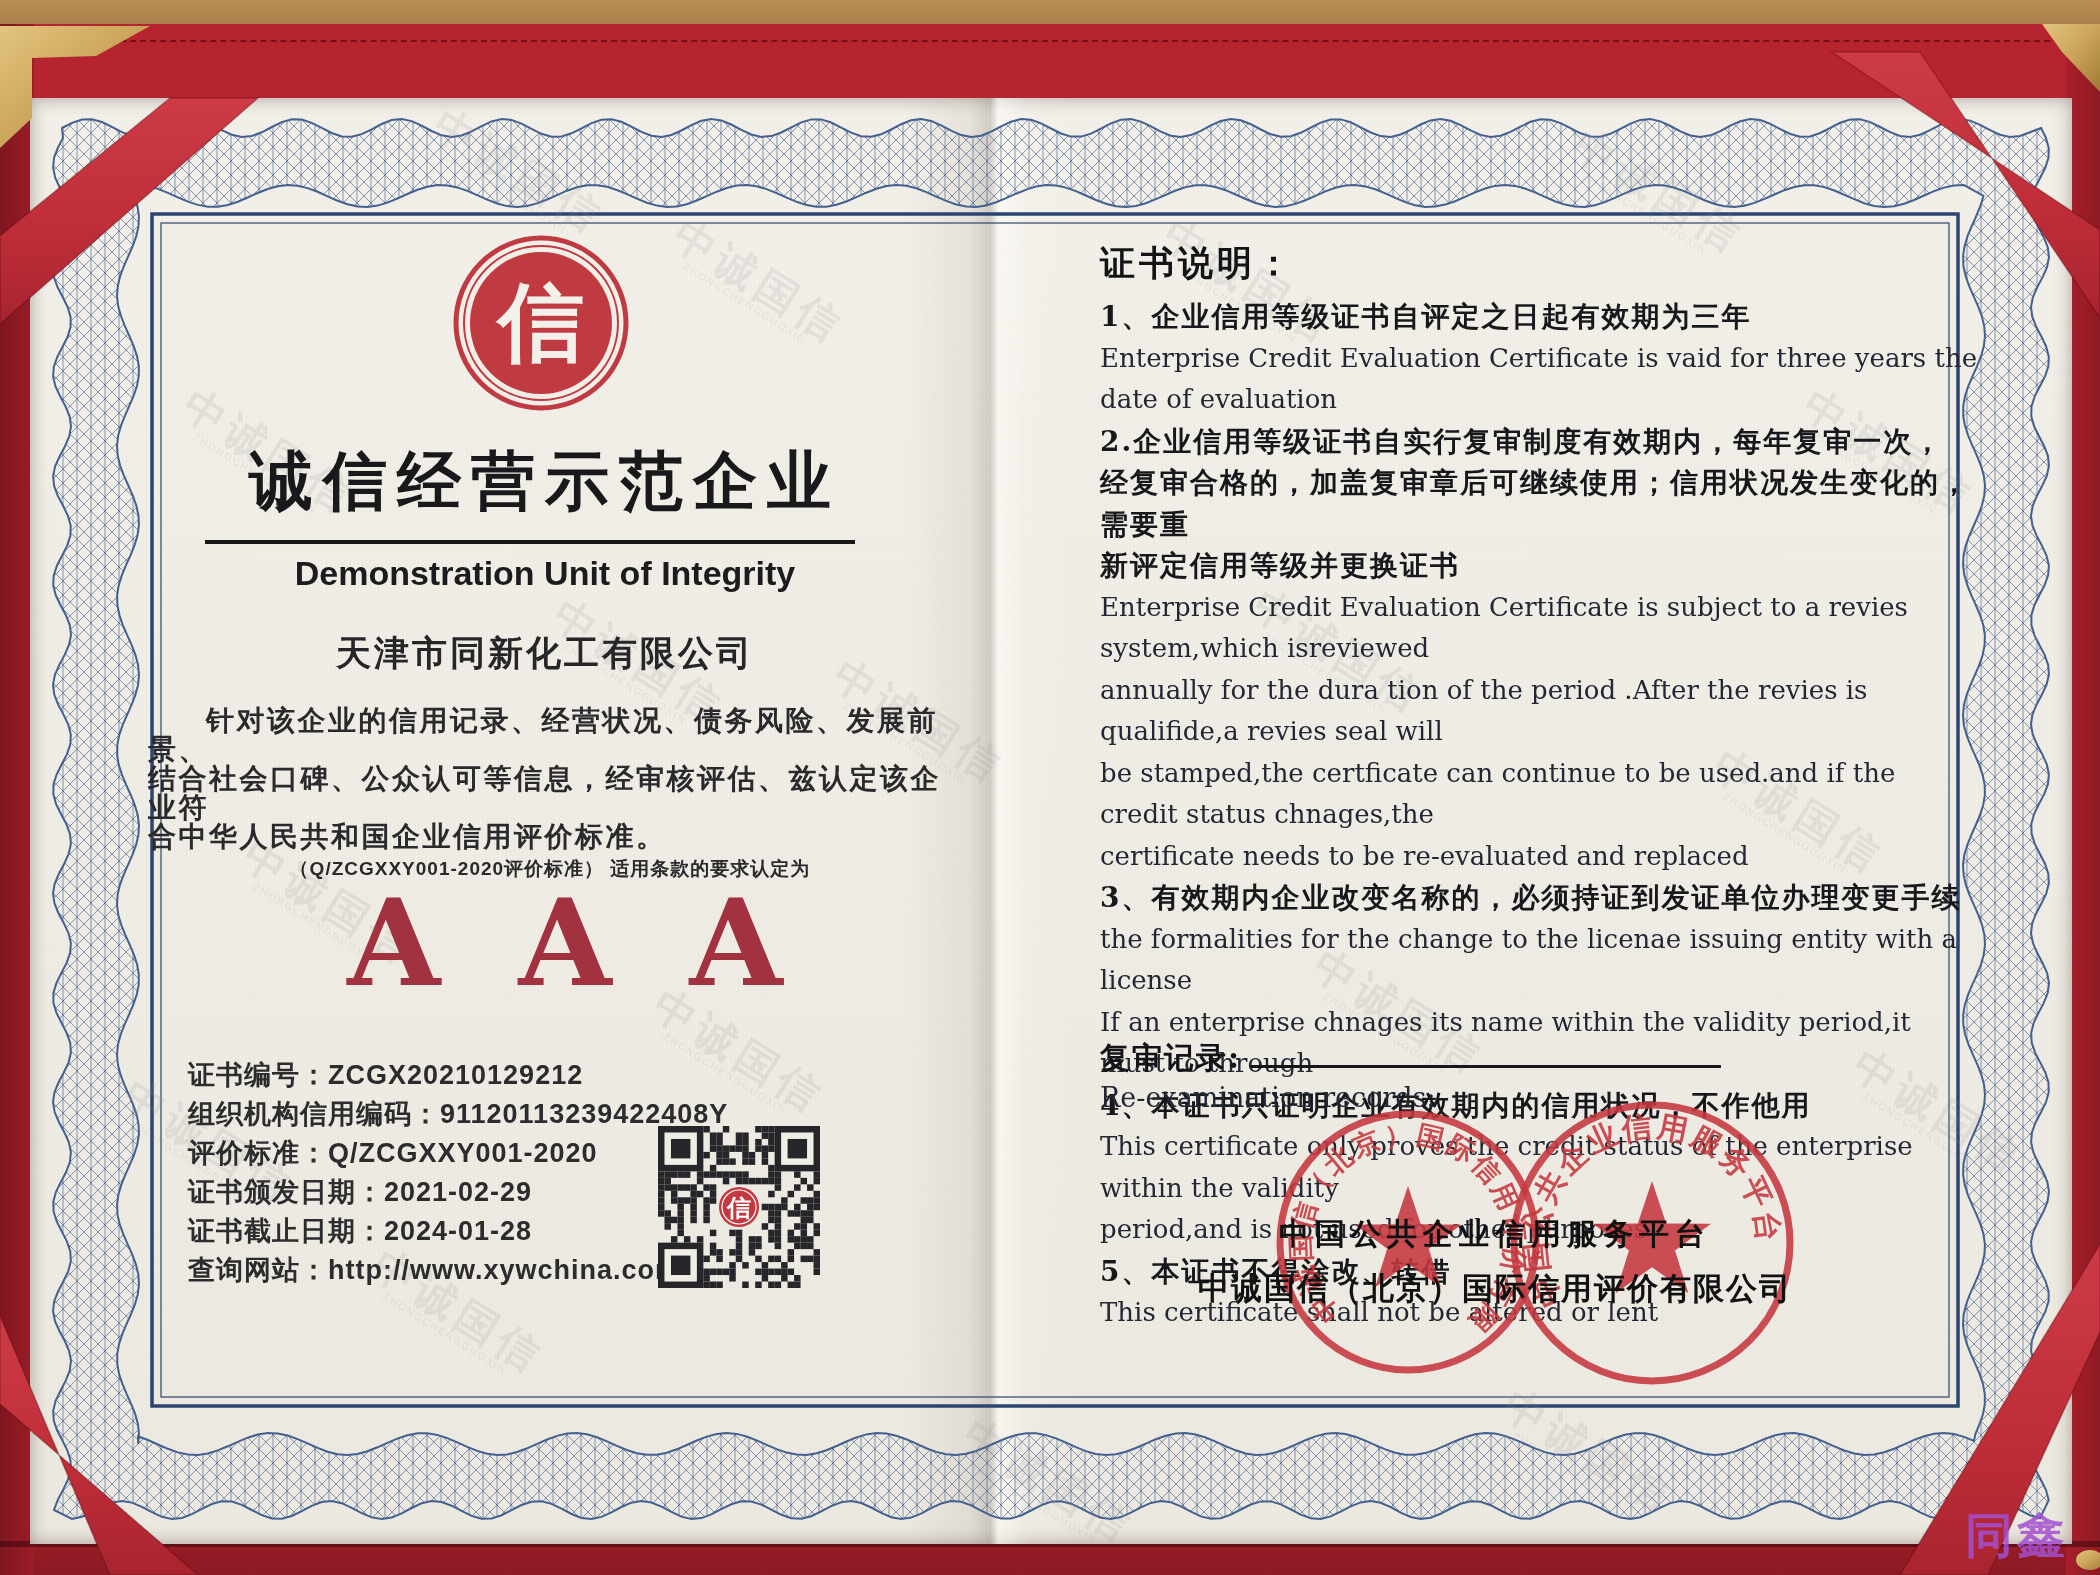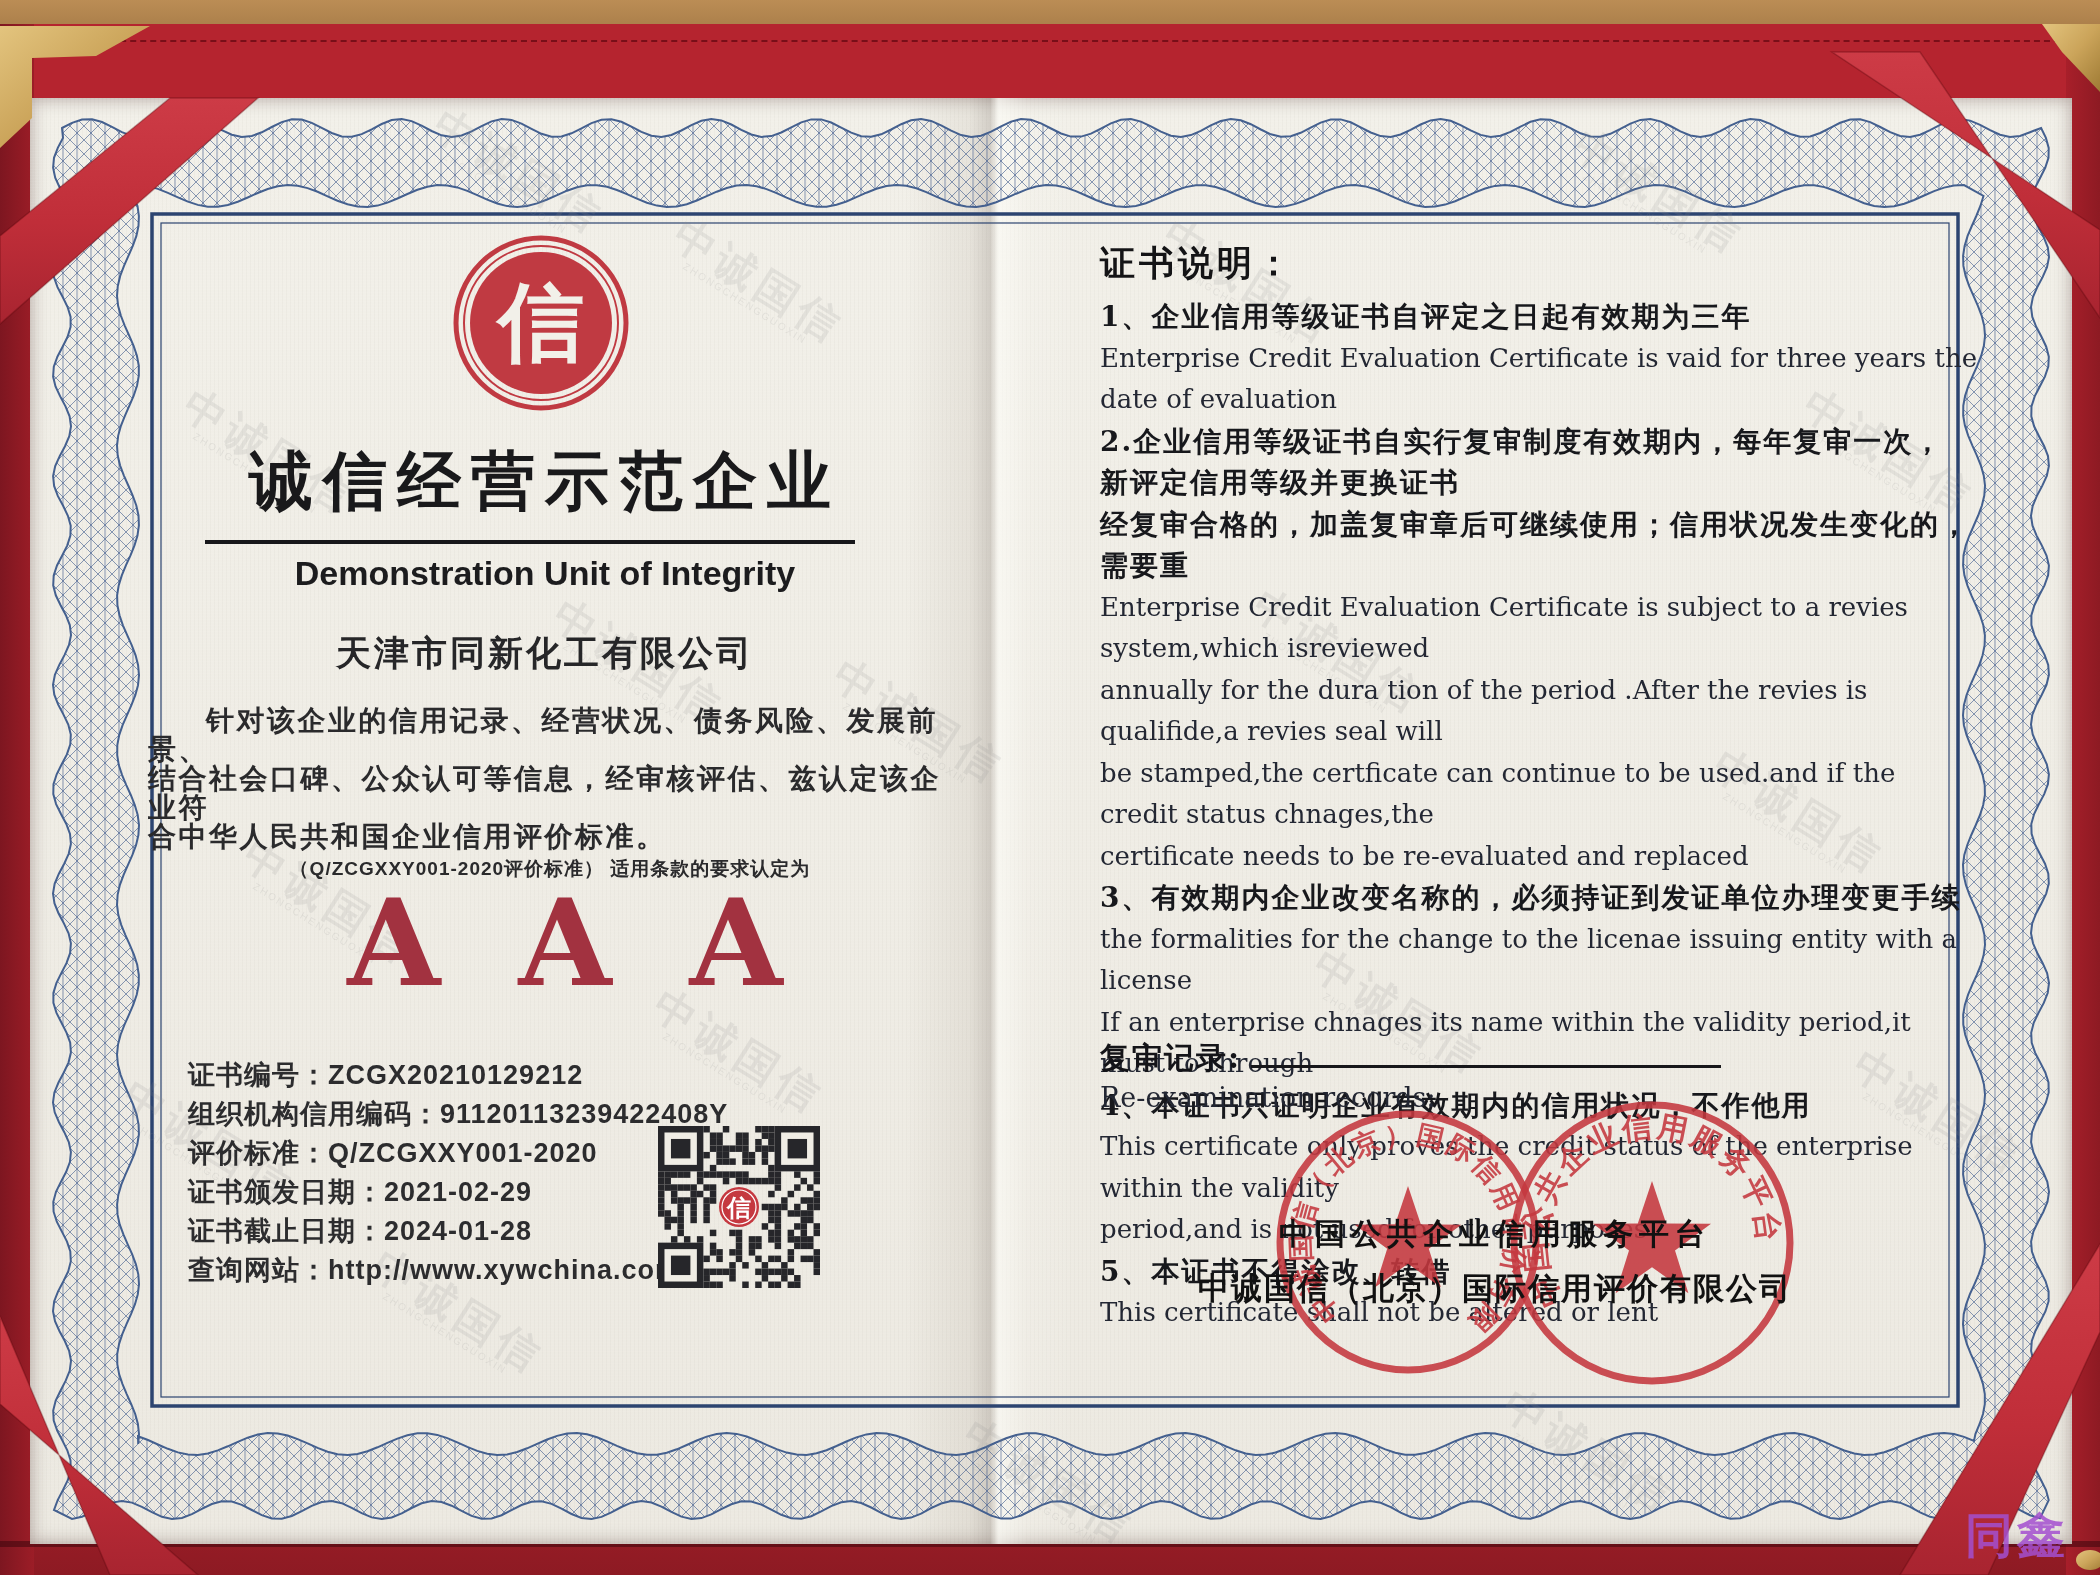--- a/index.html
+++ b/index.html
@@ -385,22 +385,22 @@
       <circle cx="81" cy="81" r="17" fill="none" stroke="#fff" stroke-width="1.2"></circle>
       <text x="81" y="90" text-anchor="middle" font-size="24" font-weight="bold" fill="#fff" font-family="DejaVu Serif,serif">信</text>
     </svg>
 
   <div class="rp-heading">证书说明：</div>
 
   <div class="rp-items">
     <div class="zh">1、企业信用等级证书自评定之日起有效期为三年</div>
     <div class="en">Enterprise Credit Evaluation Certificate is vaid for three years the date of evaluation</div>
     <div class="zh">2.企业信用等级证书自实行复审制度有效期内，每年复审一次，</div>
+    <div class="zh">经复审合格的，加盖复审章后可继续使用；信用状况发生变化的，需要重</div>
     <div class="zh">新评定信用等级并更换证书</div>
-    <div class="zh">经复审合格的，加盖复审章后可继续使用；信用状况发生变化的，需要重</div>
     <div class="en">Enterprise Credit Evaluation Certificate is subject to a revies system,which isreviewed</div>
     <div class="en">annually for the dura tion of the period .After the revies is qualifide,a revies seal will</div>
     <div class="en">be stamped,the certficate can continue to be used.and if the credit status chnages,the</div>
     <div class="en">certificate needs to be re-evaluated and replaced</div>
     <div class="zh">3、有效期内企业改变名称的，必须持证到发证单位办理变更手续</div>
     <div class="en">the formalities for the change to the licenae issuing entity with a license</div>
     <div class="en">If an enterprise chnages its name within the validity period,it must to through</div>
     <div class="zh">4、本证书只证明企业有效期内的信用状况，不作他用</div>
     <div class="en">This certificate only proves the credit status of the enterprise within the validity</div>
     <div class="en">period,and is not used for other purposes</div>

